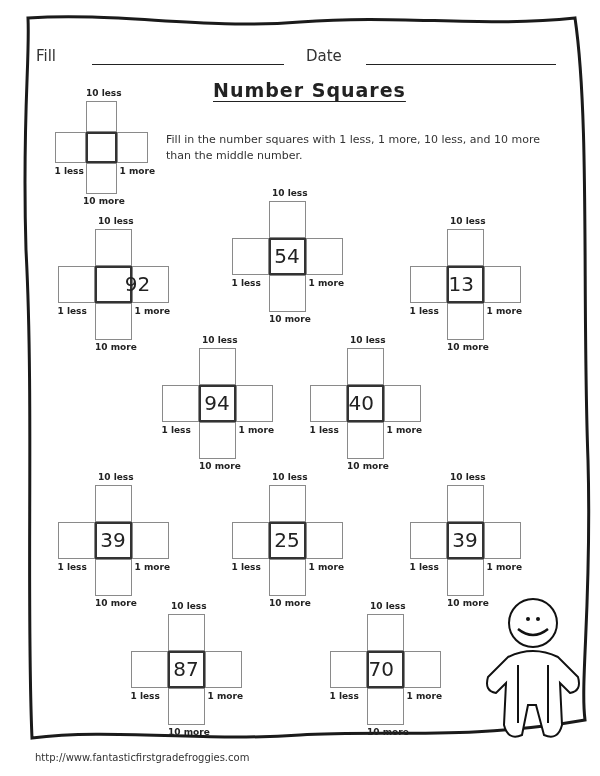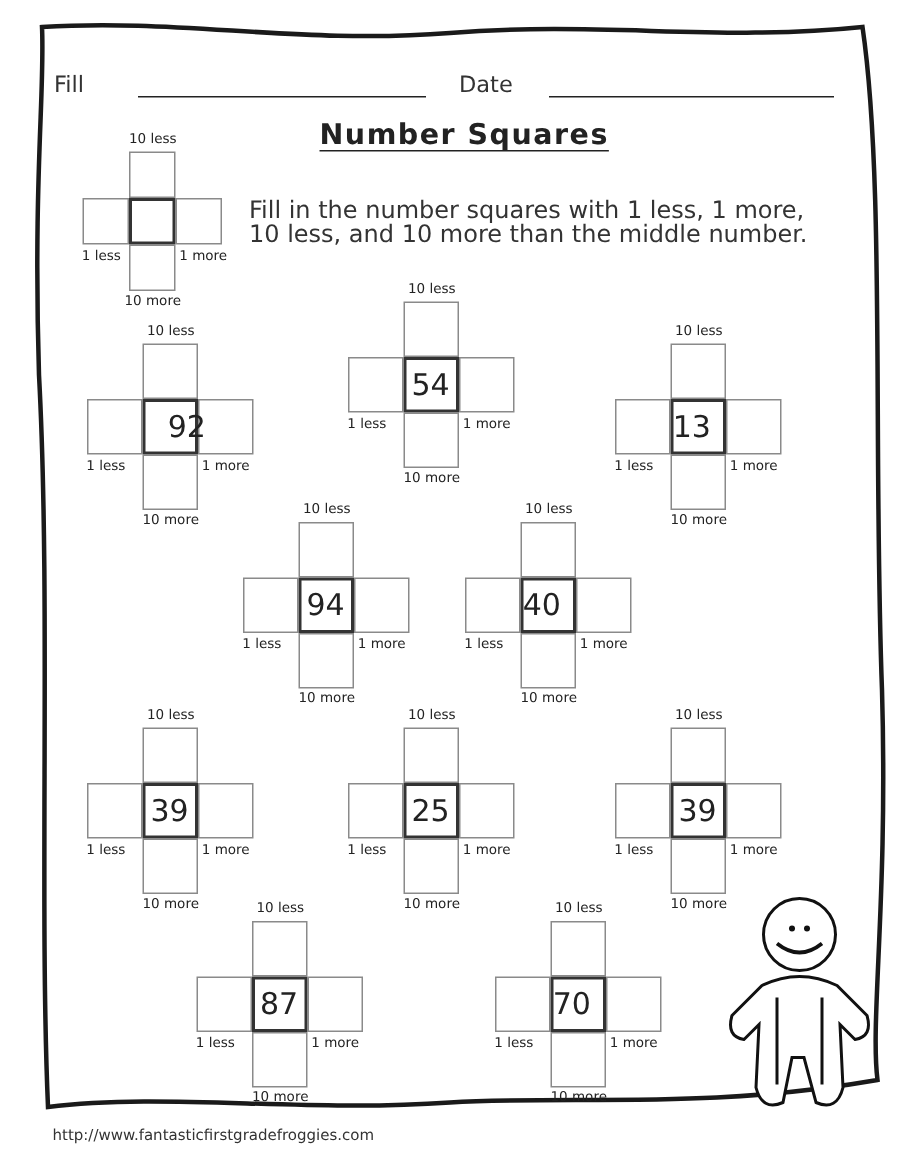--- a/index.html
+++ b/index.html
@@ -1,25 +1,25 @@
 <!DOCTYPE html>
 <html><head>
 <meta charset="utf-8">
 <style>
   html,body{margin:0;padding:0;background:#fff;}
   body{width:600px;height:776px;position:relative;overflow:hidden;font-family:"DejaVu Sans",sans-serif;color:#222;}
   .frame{position:absolute;left:0;top:0;width:600px;height:776px;pointer-events:none;}
   .hdr{position:absolute;top:47px;font-size:15px;color:#333;}
   .line{position:absolute;top:64px;height:0;border-top:1.5px solid #222;}
   .title{position:absolute;left:213px;top:79px;font-size:19px;font-weight:bold;letter-spacing:1px;text-decoration:underline;text-underline-offset:4px;color:#222;}
-  .instr{position:absolute;left:166px;top:132px;width:380px;font-size:16px;line-height:16px;color:#333;}
+  .instr{position:absolute;left:166px;top:132px;width:380px;font-size:11px;line-height:16px;color:#333;}
   .cross{position:absolute;width:0;height:0;}
   .cross .b{position:absolute;border:1px solid #8a8a8a;background:#fff;box-sizing:border-box;}
   .cross .c{border:2px solid #333;}
-  .cross .lbl{position:absolute;font-size:9px;font-weight:normal;white-space:nowrap;color:#222;}
+  .cross .lbl{position:absolute;font-size:9px;font-weight:bold;white-space:nowrap;color:#222;}
   .cross .num{position:absolute;font-size:20px;font-family:"DejaVu Sans",sans-serif;color:#222;text-align:center;}
   .footer{position:absolute;left:35px;top:752px;font-size:10px;color:#333;}
   .gb{position:absolute;left:478px;top:595px;}
 </style>
 </head>
 <body>
 
 <svg class="frame" viewBox="0 0 600 776">
   <path d="M28 18 C120 12 200 30 300 22 C400 14 480 28 575 18 C590 120 582 300 588 460 C592 600 580 680 585 720 C470 740 380 730 300 735 C200 742 110 728 32 738 C26 600 34 400 26 250 C22 120 30 60 28 18 Z" fill="none" stroke="#1a1a1a" stroke-width="3"></path>
 </svg>
@@ -45,21 +45,21 @@
       <span class="lbl" style="font-size: 9px; left: -46.5px; top: 18.5px;">1 less</span>
       <span class="lbl" style="font-size: 9px; left: 18.5px; top: 18.5px;">1 more</span>
       <span class="lbl" style="font-size: 9px; left: -18px; top: 48.5px;">10 more</span>
     </div>
     <div class="cross" style="left: 113px; top: 284px;">
       <div class="b" style="left: -18.5px; top: -55.5px; width: 37px; height: 37px;"></div>
       <div class="b" style="left: -55.5px; top: -18.5px; width: 37px; height: 37px;"></div>
       <div class="b" style="left: 18.5px; top: -18.5px; width: 37px; height: 37px;"></div>
       <div class="b" style="left: -18.5px; top: 18.5px; width: 37px; height: 37px;"></div>
       <div class="b c" style="left: -18.5px; top: -18.5px; width: 37px; height: 37px;">
-        <div class="num" style="width: 56px; line-height: 33px;">92</div>
+        <div class="num" style="width: 56px; line-height: 33px; padding-left: 13px;">92</div>
       </div>
       <span class="lbl" style="font-size: 9px; left: -15px; top: -68.5px;">10 less</span>
       <span class="lbl" style="font-size: 9px; left: -55.5px; top: 21.5px;">1 less</span>
       <span class="lbl" style="font-size: 9px; left: 21.5px; top: 21.5px;">1 more</span>
       <span class="lbl" style="font-size: 9px; left: -18px; top: 57.5px;">10 more</span>
     </div>
     <div class="cross" style="left: 287px; top: 256px;">
       <div class="b" style="left: -18.5px; top: -55.5px; width: 37px; height: 37px;"></div>
       <div class="b" style="left: -55.5px; top: -18.5px; width: 37px; height: 37px;"></div>
       <div class="b" style="left: 18.5px; top: -18.5px; width: 37px; height: 37px;"></div>

